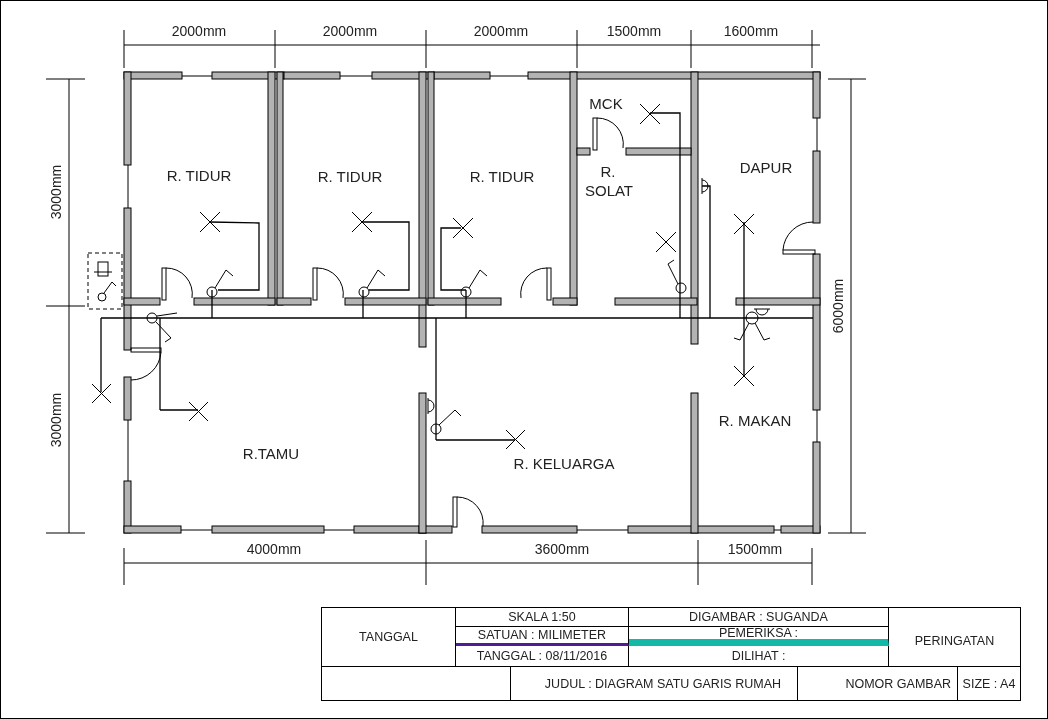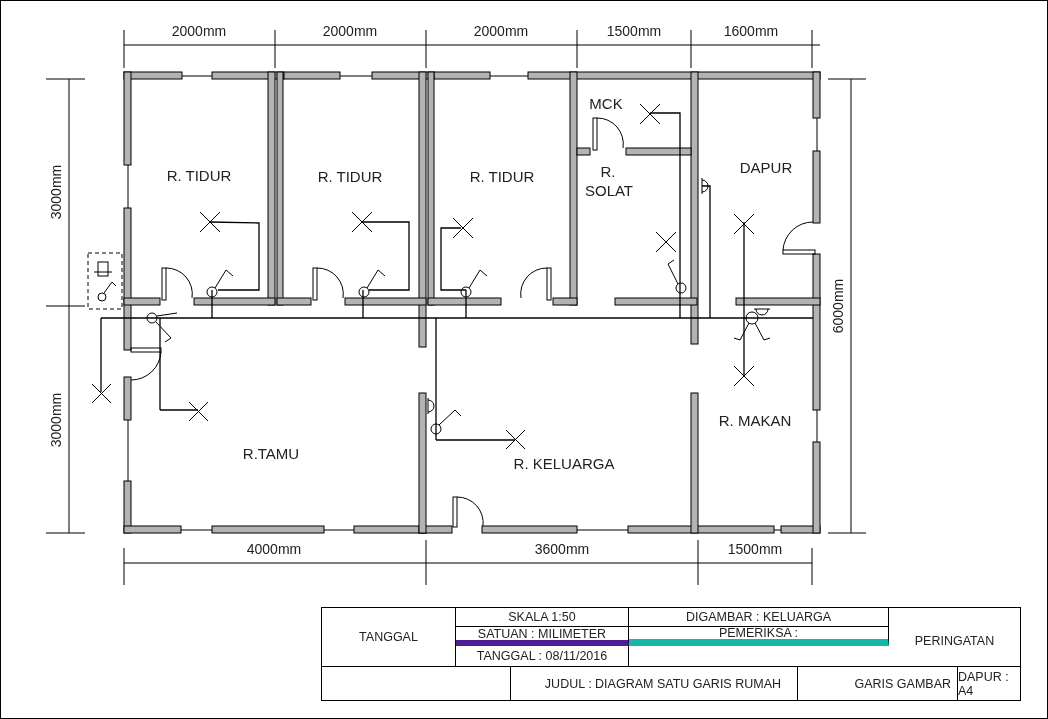--- a/index.html
+++ b/index.html
@@ -212,38 +212,41 @@
   <text class="room" x="755" y="426" text-anchor="middle">R. MAKAN</text>
 </svg>
 
 <div class="tb">
   <div class="cell" style="left:0;top:0;width:134px;height:58px;border-right:1px solid #000;">
     <span>TANGGAL</span>
   </div>
   <div class="cell" style="left:134px;top:0;width:173px;height:19px;border-right:1px solid #000;border-bottom:1px solid #000;">
     <span>SKALA 1:50</span>
   </div>
-  <div class="cell" style="left:134px;top:19px;width:173px;height:19px;border-right:1px solid #000;border-bottom:6px solid #4c1d95;">
+  <div class="cell" style="left:134px;top:19px;width:173px;height:19px;border-right:1px solid #000;border-bottom:3px solid #4c1d95;">
     <span>SATUAN : MILIMETER</span>
   </div>
   <div class="cell" style="left:134px;top:38px;width:173px;height:20px;border-right:1px solid #000;">
     <span>TANGGAL : 08/11/2016</span>
   </div>
   <div class="cell" style="left:307px;top:0;width:260px;height:19px;border-right:1px solid #000;border-bottom:1px solid #000;">
-    <span>DIGAMBAR : KELUARGA</span>
+    <span>DIGAMBAR : SUGANDA</span>
   </div>
   <div class="cell" style="left:307px;top:19px;width:260px;height:19px;border-right:1px solid #000;border-bottom:7px solid #14b8a6;text-align:center;">
     <span>PEMERIKSA :</span>
+  </div>
+  <div class="cell" style="left:307px;top:38px;width:260px;height:20px;border-right:1px solid #000;">
+    <span>DILIHAT :</span>
   </div>
   <div class="cell" style="left:567px;top:4px;width:131px;height:58px;">
     <span>PERINGATAN</span>
   </div>
   <div class="cell" style="left:0;top:58px;width:189px;height:34px;border-top:1px solid #000;border-right:1px solid #000;"></div>
   <div class="cell" style="left:189px;top:58px;width:287px;height:34px;border-top:1px solid #000;border-right:1px solid #000;justify-content:flex-end;padding-right:16px;">
     <span>JUDUL : DIAGRAM SATU GARIS RUMAH</span>
   </div>
   <div class="cell" style="left:476px;top:58px;width:160px;height:34px;border-top:1px solid #000;border-right:1px solid #000;justify-content:flex-end;padding-right:6px;">
-    <span>GARIS GAMBAR</span>
+    <span>NOMOR GAMBAR</span>
   </div>
   <div class="cell" style="left:636px;top:58px;width:62px;height:34px;border-top:1px solid #000;">
-    <span>DAPUR : A4</span>
+    <span>SIZE : A4</span>
   </div>
 </div>
 
 </body></html>

